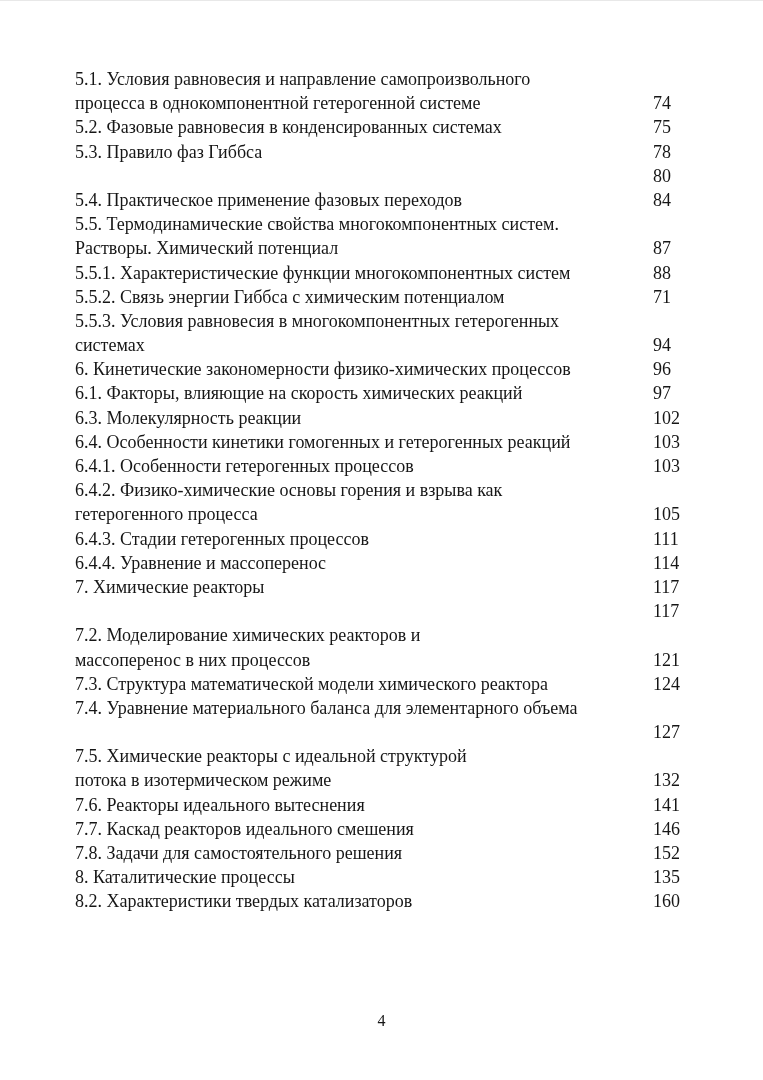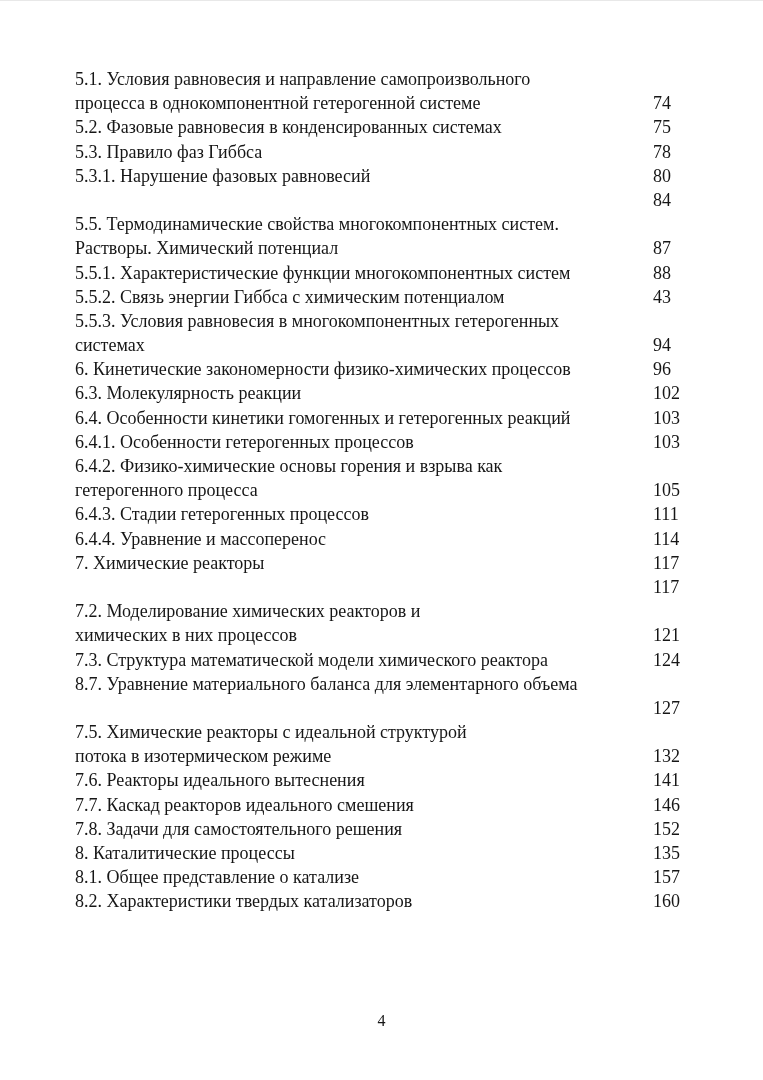--- a/index.html
+++ b/index.html
@@ -51,48 +51,48 @@
 </style>
 </head>
 <body>
 
 <div class="page">
   <div class="toc">
       <div class="toc-row"><span class="entry-text">5.1. Условия равновесия и направление самопроизвольного</span></div>
       <div class="toc-row"><span class="entry-text">процесса в однокомпонентной гетерогенной системе</span><span class="entry-page">74</span></div>
       <div class="toc-row"><span class="entry-text">5.2. Фазовые равновесия в конденсированных системах</span><span class="entry-page">75</span></div>
       <div class="toc-row"><span class="entry-text">5.3. Правило фаз Гиббса</span><span class="entry-page">78</span></div>
-      <div class="toc-row"><span class="entry-text">5.3.1. Нарушение фазовых равновесий</span><span class="entry-page">80</span></div>
-      <div class="toc-row"><span class="entry-page">84</span></div>
+      <div class="toc-row"><span class="entry-page">80</span></div>
+      <div class="toc-row"><span class="entry-text">5.4. Практическое применение фазовых переходов</span><span class="entry-page">84</span></div>
       <div class="toc-row"><span class="entry-text">5.5. Термодинамические свойства многокомпонентных систем.</span></div>
       <div class="toc-row"><span class="entry-text">Растворы. Химический потенциал</span><span class="entry-page">87</span></div>
       <div class="toc-row"><span class="entry-text">5.5.1. Характеристические функции многокомпонентных систем</span><span class="entry-page">88</span></div>
-      <div class="toc-row"><span class="entry-text">5.5.2. Связь энергии Гиббса с химическим потенциалом</span><span class="entry-page">43</span></div>
+      <div class="toc-row"><span class="entry-text">5.5.2. Связь энергии Гиббса с химическим потенциалом</span><span class="entry-page">71</span></div>
       <div class="toc-row"><span class="entry-text">5.5.3. Условия равновесия в многокомпонентных гетерогенных</span></div>
       <div class="toc-row"><span class="entry-text">системах</span><span class="entry-page">94</span></div>
       <div class="toc-row"><span class="entry-text">6. Кинетические закономерности физико-химических процессов</span><span class="entry-page">96</span></div>
+      <div class="toc-row"><span class="entry-text">6.1. Факторы, влияющие на скорость химических реакций</span><span class="entry-page">97</span></div>
       <div class="toc-row"><span class="entry-text">6.3. Молекулярность реакции</span><span class="entry-page">102</span></div>
       <div class="toc-row"><span class="entry-text">6.4. Особенности кинетики гомогенных и гетерогенных реакций</span><span class="entry-page">103</span></div>
       <div class="toc-row"><span class="entry-text">6.4.1. Особенности гетерогенных процессов</span><span class="entry-page">103</span></div>
       <div class="toc-row"><span class="entry-text">6.4.2. Физико-химические основы горения и взрыва как</span></div>
       <div class="toc-row"><span class="entry-text">гетерогенного процесса</span><span class="entry-page">105</span></div>
       <div class="toc-row"><span class="entry-text">6.4.3. Стадии гетерогенных процессов</span><span class="entry-page">111</span></div>
       <div class="toc-row"><span class="entry-text">6.4.4. Уравнение и массоперенос</span><span class="entry-page">114</span></div>
       <div class="toc-row"><span class="entry-text">7. Химические реакторы</span><span class="entry-page">117</span></div>
       <div class="toc-row"><span class="entry-page">117</span></div>
       <div class="toc-row"><span class="entry-text">7.2. Моделирование химических реакторов и</span></div>
-      <div class="toc-row"><span class="entry-text">химических в них процессов</span><span class="entry-page">121</span></div>
+      <div class="toc-row"><span class="entry-text">массоперенос в них процессов</span><span class="entry-page">121</span></div>
       <div class="toc-row"><span class="entry-text">7.3. Структура математической модели химического реактора</span><span class="entry-page">124</span></div>
-      <div class="toc-row"><span class="entry-text">8.7. Уравнение материального баланса для элементарного объема</span></div>
+      <div class="toc-row"><span class="entry-text">7.4. Уравнение материального баланса для элементарного объема</span></div>
       <div class="toc-row"><span class="entry-page">127</span></div>
       <div class="toc-row"><span class="entry-text">7.5. Химические реакторы с идеальной структурой</span></div>
       <div class="toc-row"><span class="entry-text">потока в изотермическом режиме</span><span class="entry-page">132</span></div>
       <div class="toc-row"><span class="entry-text">7.6. Реакторы идеального вытеснения</span><span class="entry-page">141</span></div>
       <div class="toc-row"><span class="entry-text">7.7. Каскад реакторов идеального смешения</span><span class="entry-page">146</span></div>
       <div class="toc-row"><span class="entry-text">7.8. Задачи для самостоятельного решения</span><span class="entry-page">152</span></div>
       <div class="toc-row"><span class="entry-text">8. Каталитические процессы</span><span class="entry-page">135</span></div>
-      <div class="toc-row"><span class="entry-text">8.1. Общее представление о катализе</span><span class="entry-page">157</span></div>
       <div class="toc-row"><span class="entry-text">8.2. Характеристики твердых катализаторов</span><span class="entry-page">160</span></div>
     </div>
   <div class="footer">
     <span>4</span>
   </div>
 </div>
 
 </body></html>

